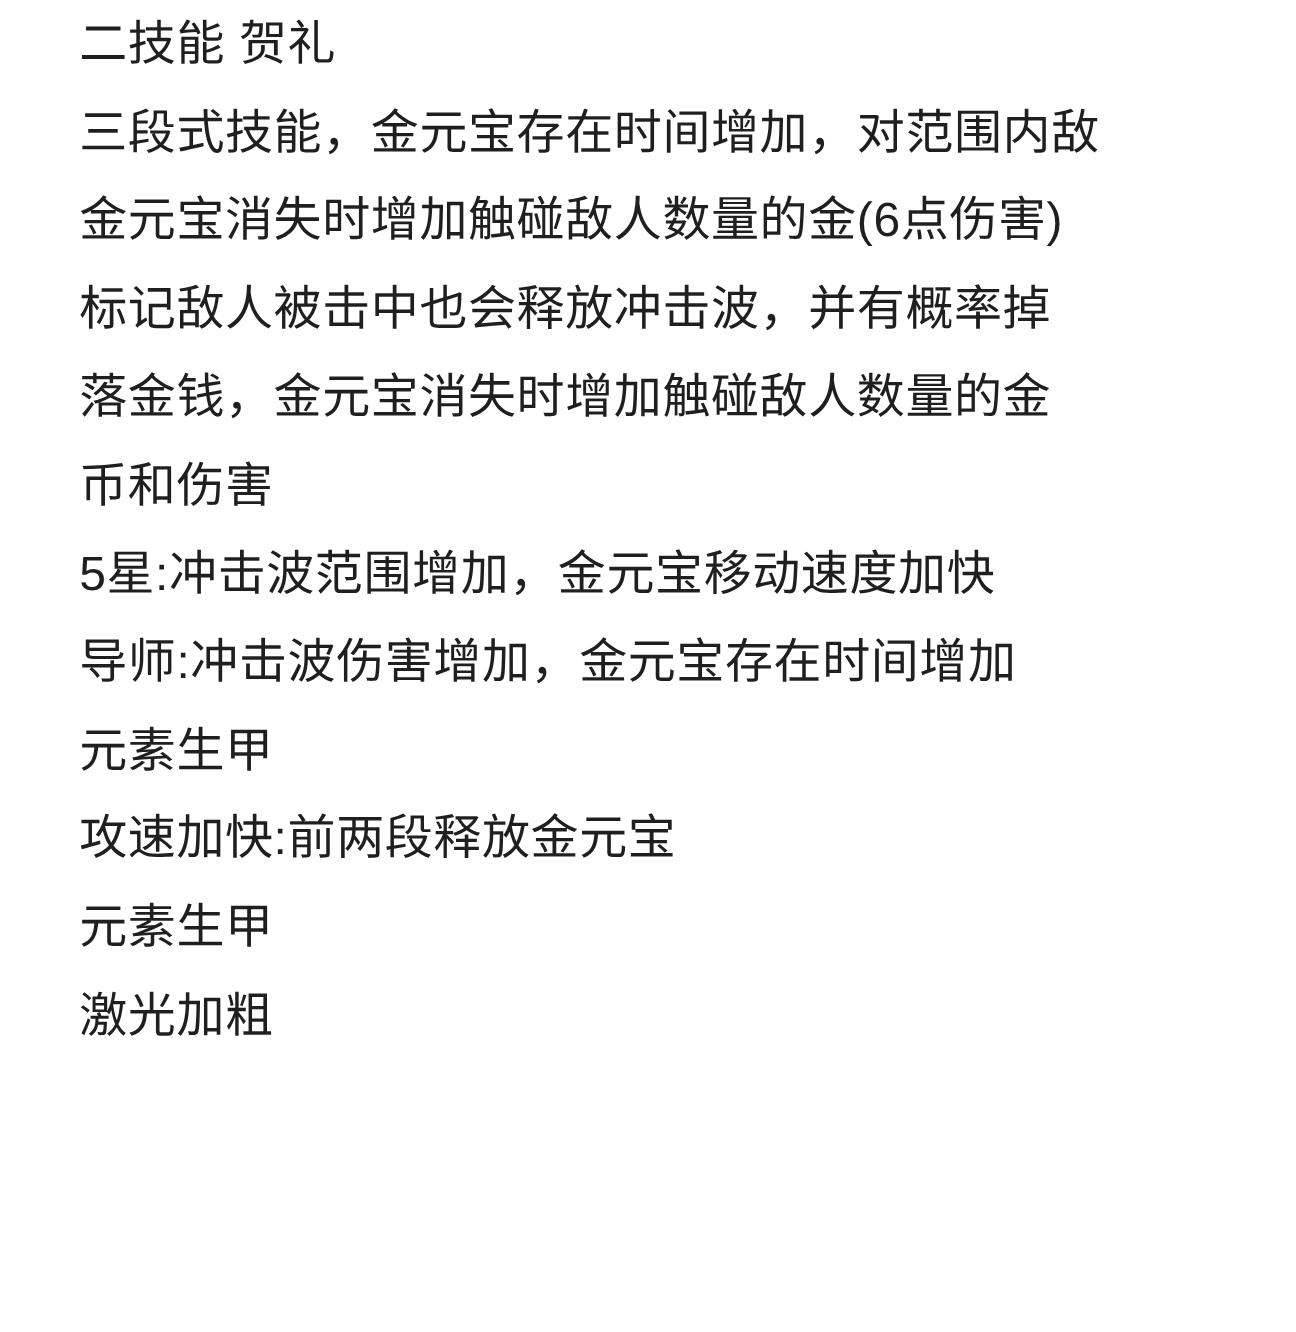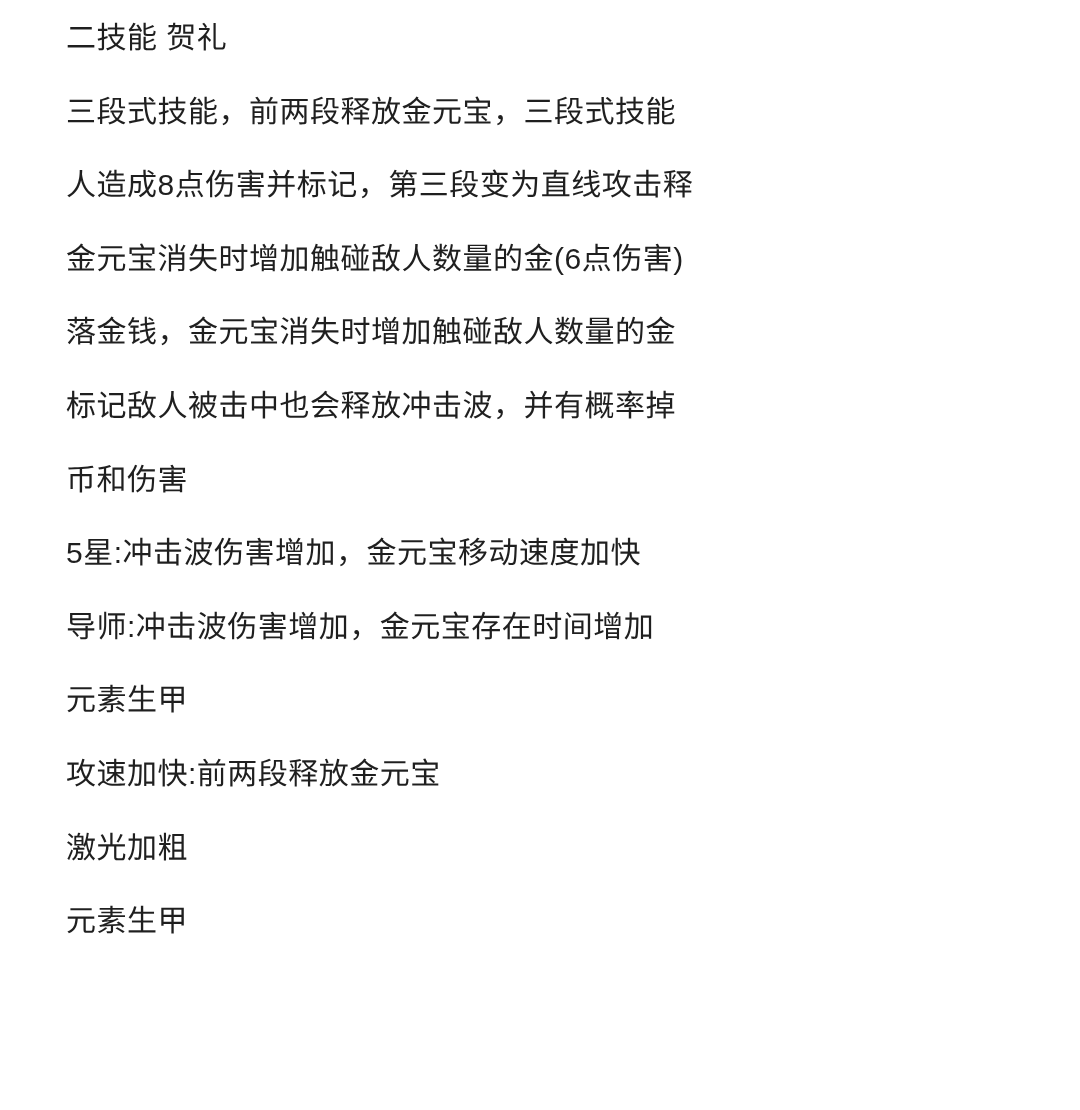--- a/index.html
+++ b/index.html
@@ -11,44 +11,43 @@
     height: 1110px;
     background: #ffffff;
     overflow: hidden;
   }
   .doc {
     box-sizing: border-box;
     width: 1080px;
     height: 1110px;
     padding: 1px 56px 0 66px;
     font-family: "Liberation Sans", "DejaVu Sans", sans-serif;
-    font-size: 30px;
+    font-size: 40px;
     line-height: 73.6px;
     color: #1f1f1f;
     letter-spacing: 0.5px;
     -webkit-font-smoothing: antialiased;
   }
   .line {
     white-space: nowrap;
     height: 73.6px;
   }
 </style>
 </head>
 <body>
 
 <div class="doc">
   <div class="line">二技能 贺礼</div>
 
-  <div class="line">三段式技能，前两段释放金元宝，三段式技能</div>
-  <div class="line">人造成8点伤害并标记，第三段变为直线攻击释</div>
+  <div class="line">三段式技能，金元宝存在时间增加，对范围内敌</div>
   <div class="line">金元宝消失时增加触碰敌人数量的金(6点伤害)</div>
+  <div class="line">标记敌人被击中也会释放冲击波，并有概率掉</div>
   <div class="line">落金钱，金元宝消失时增加触碰敌人数量的金</div>
-  <div class="line">标记敌人被击中也会释放冲击波，并有概率掉</div>
   <div class="line">币和伤害</div>
 
-  <div class="line">5星:冲击波伤害增加，金元宝移动速度加快</div>
+  <div class="line">5星:冲击波范围增加，金元宝移动速度加快</div>
   <div class="line">导师:冲击波伤害增加，金元宝存在时间增加</div>
 
   <div class="line">元素生甲</div>
   <div class="line">攻速加快:前两段释放金元宝</div>
+  <div class="line">元素生甲</div>
   <div class="line">激光加粗</div>
-  <div class="line">元素生甲</div>
 </div>
 
 </body></html>

